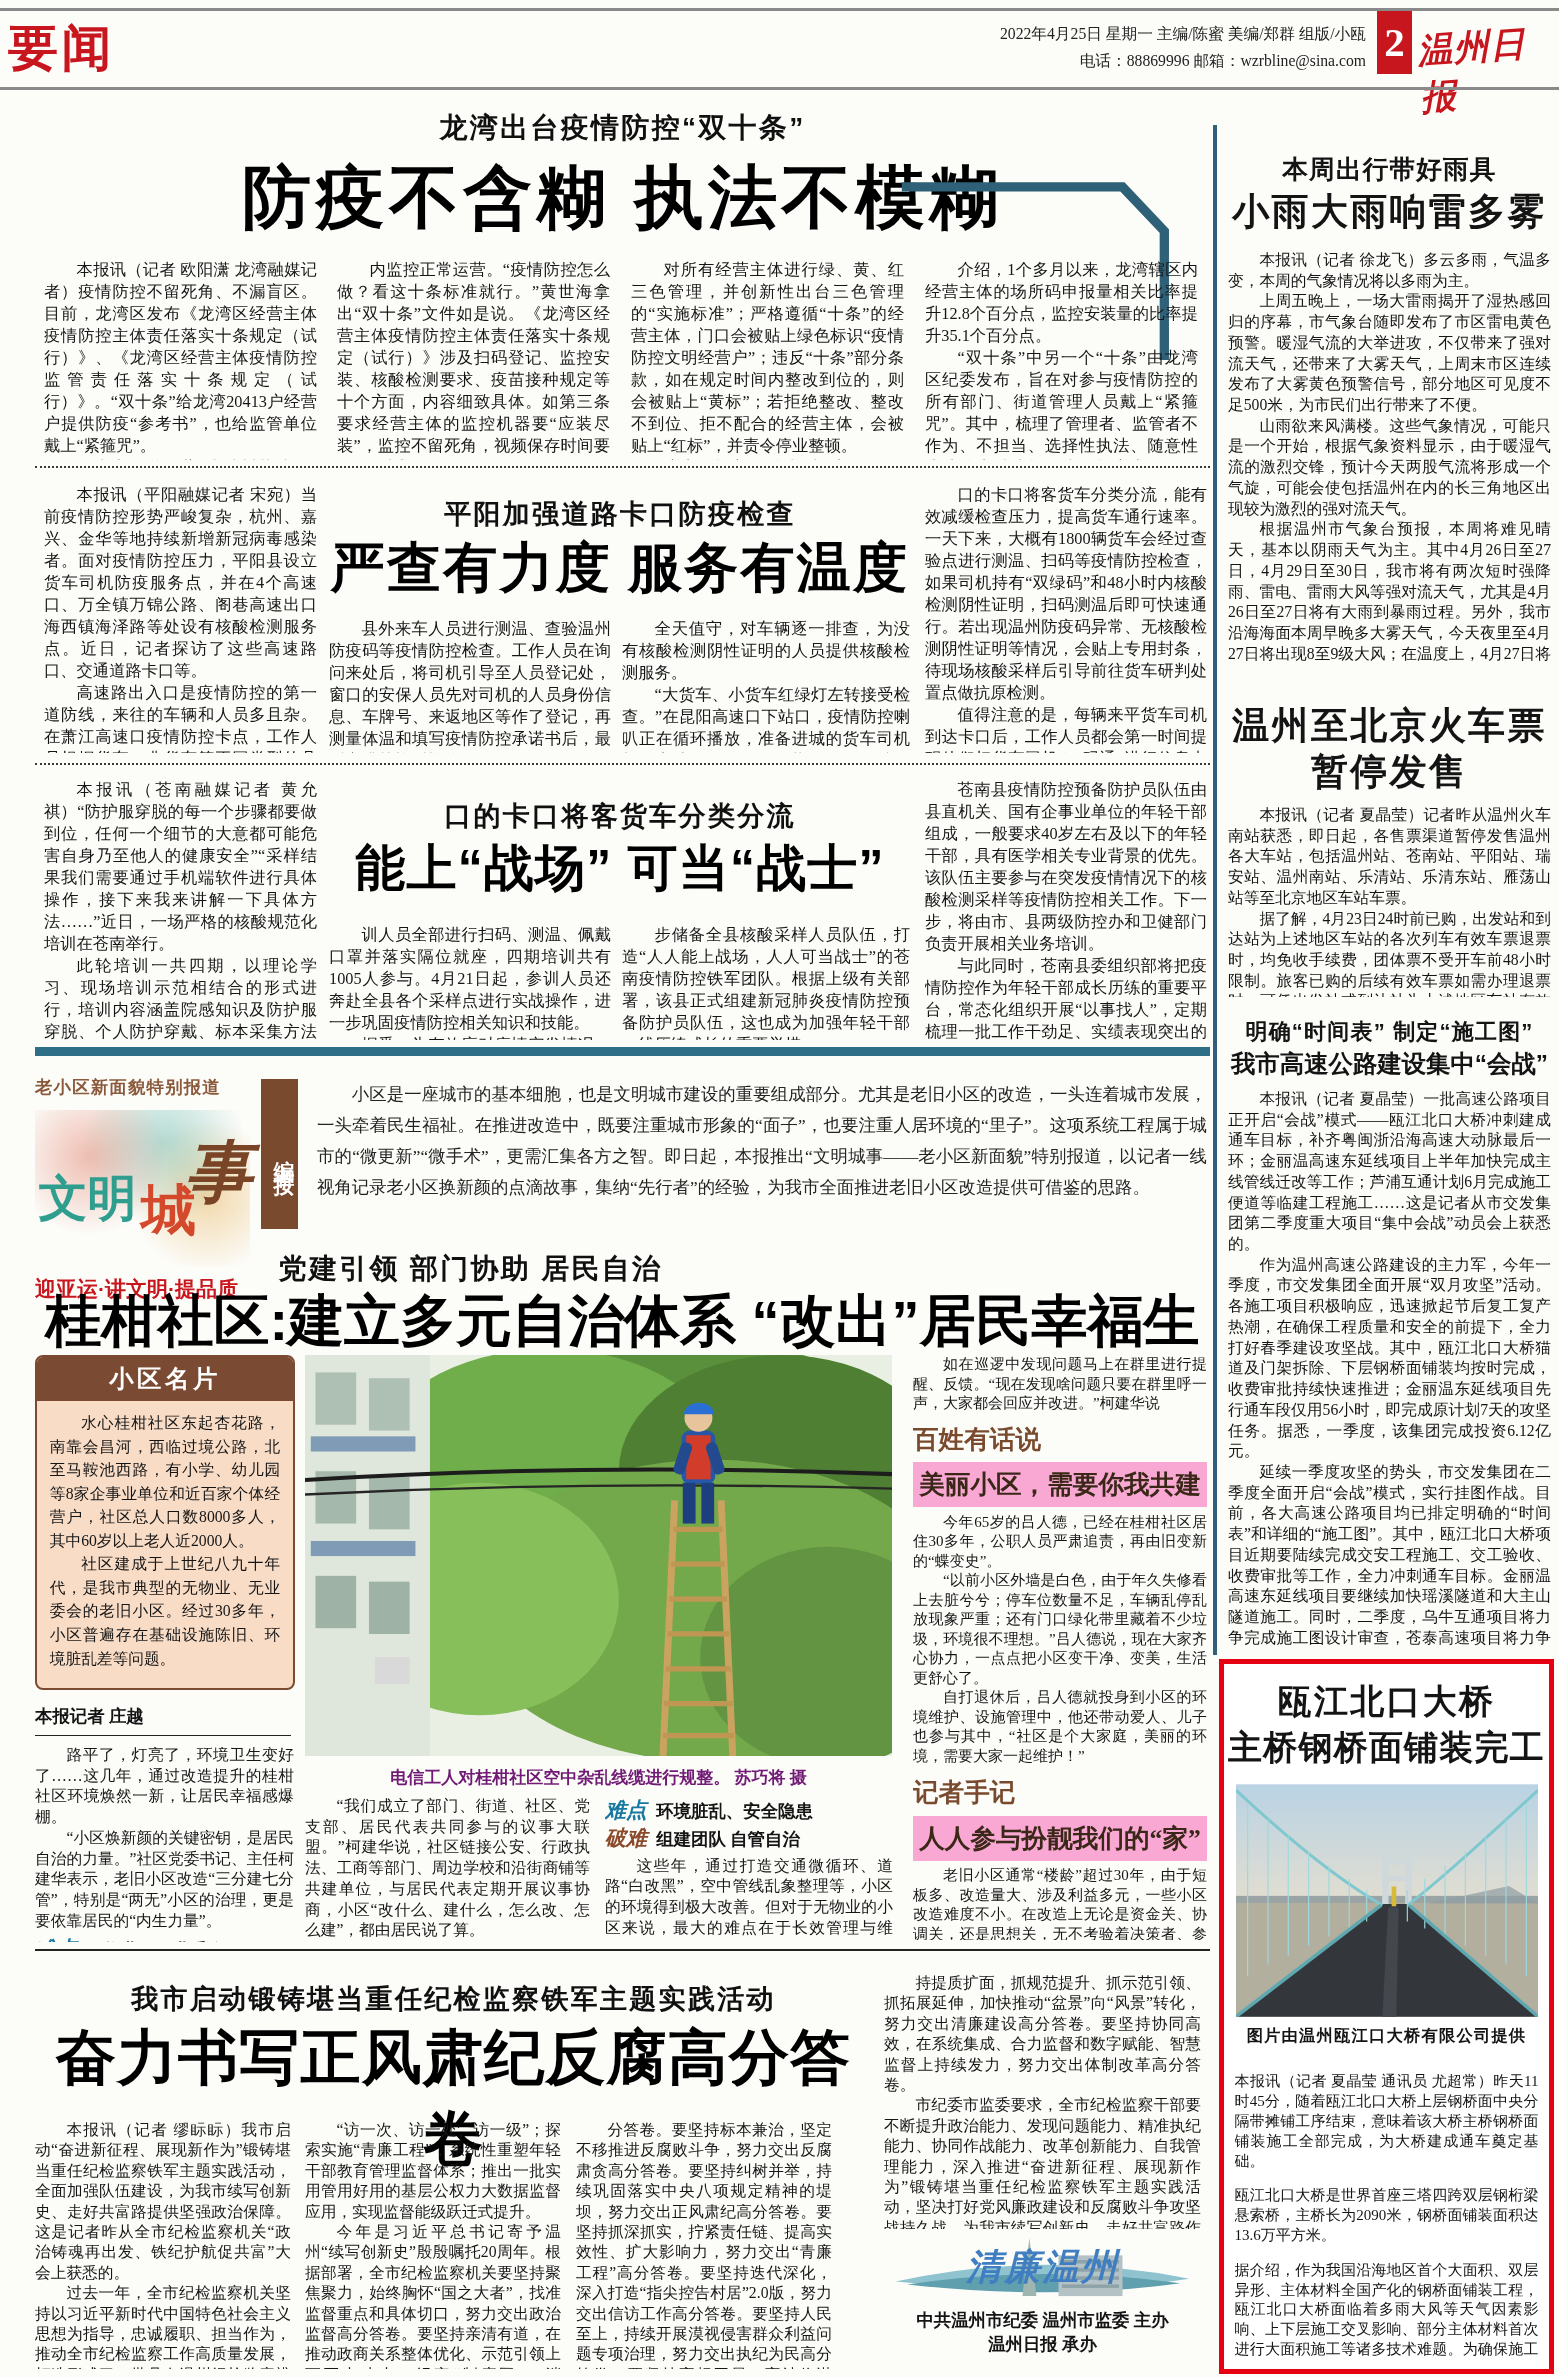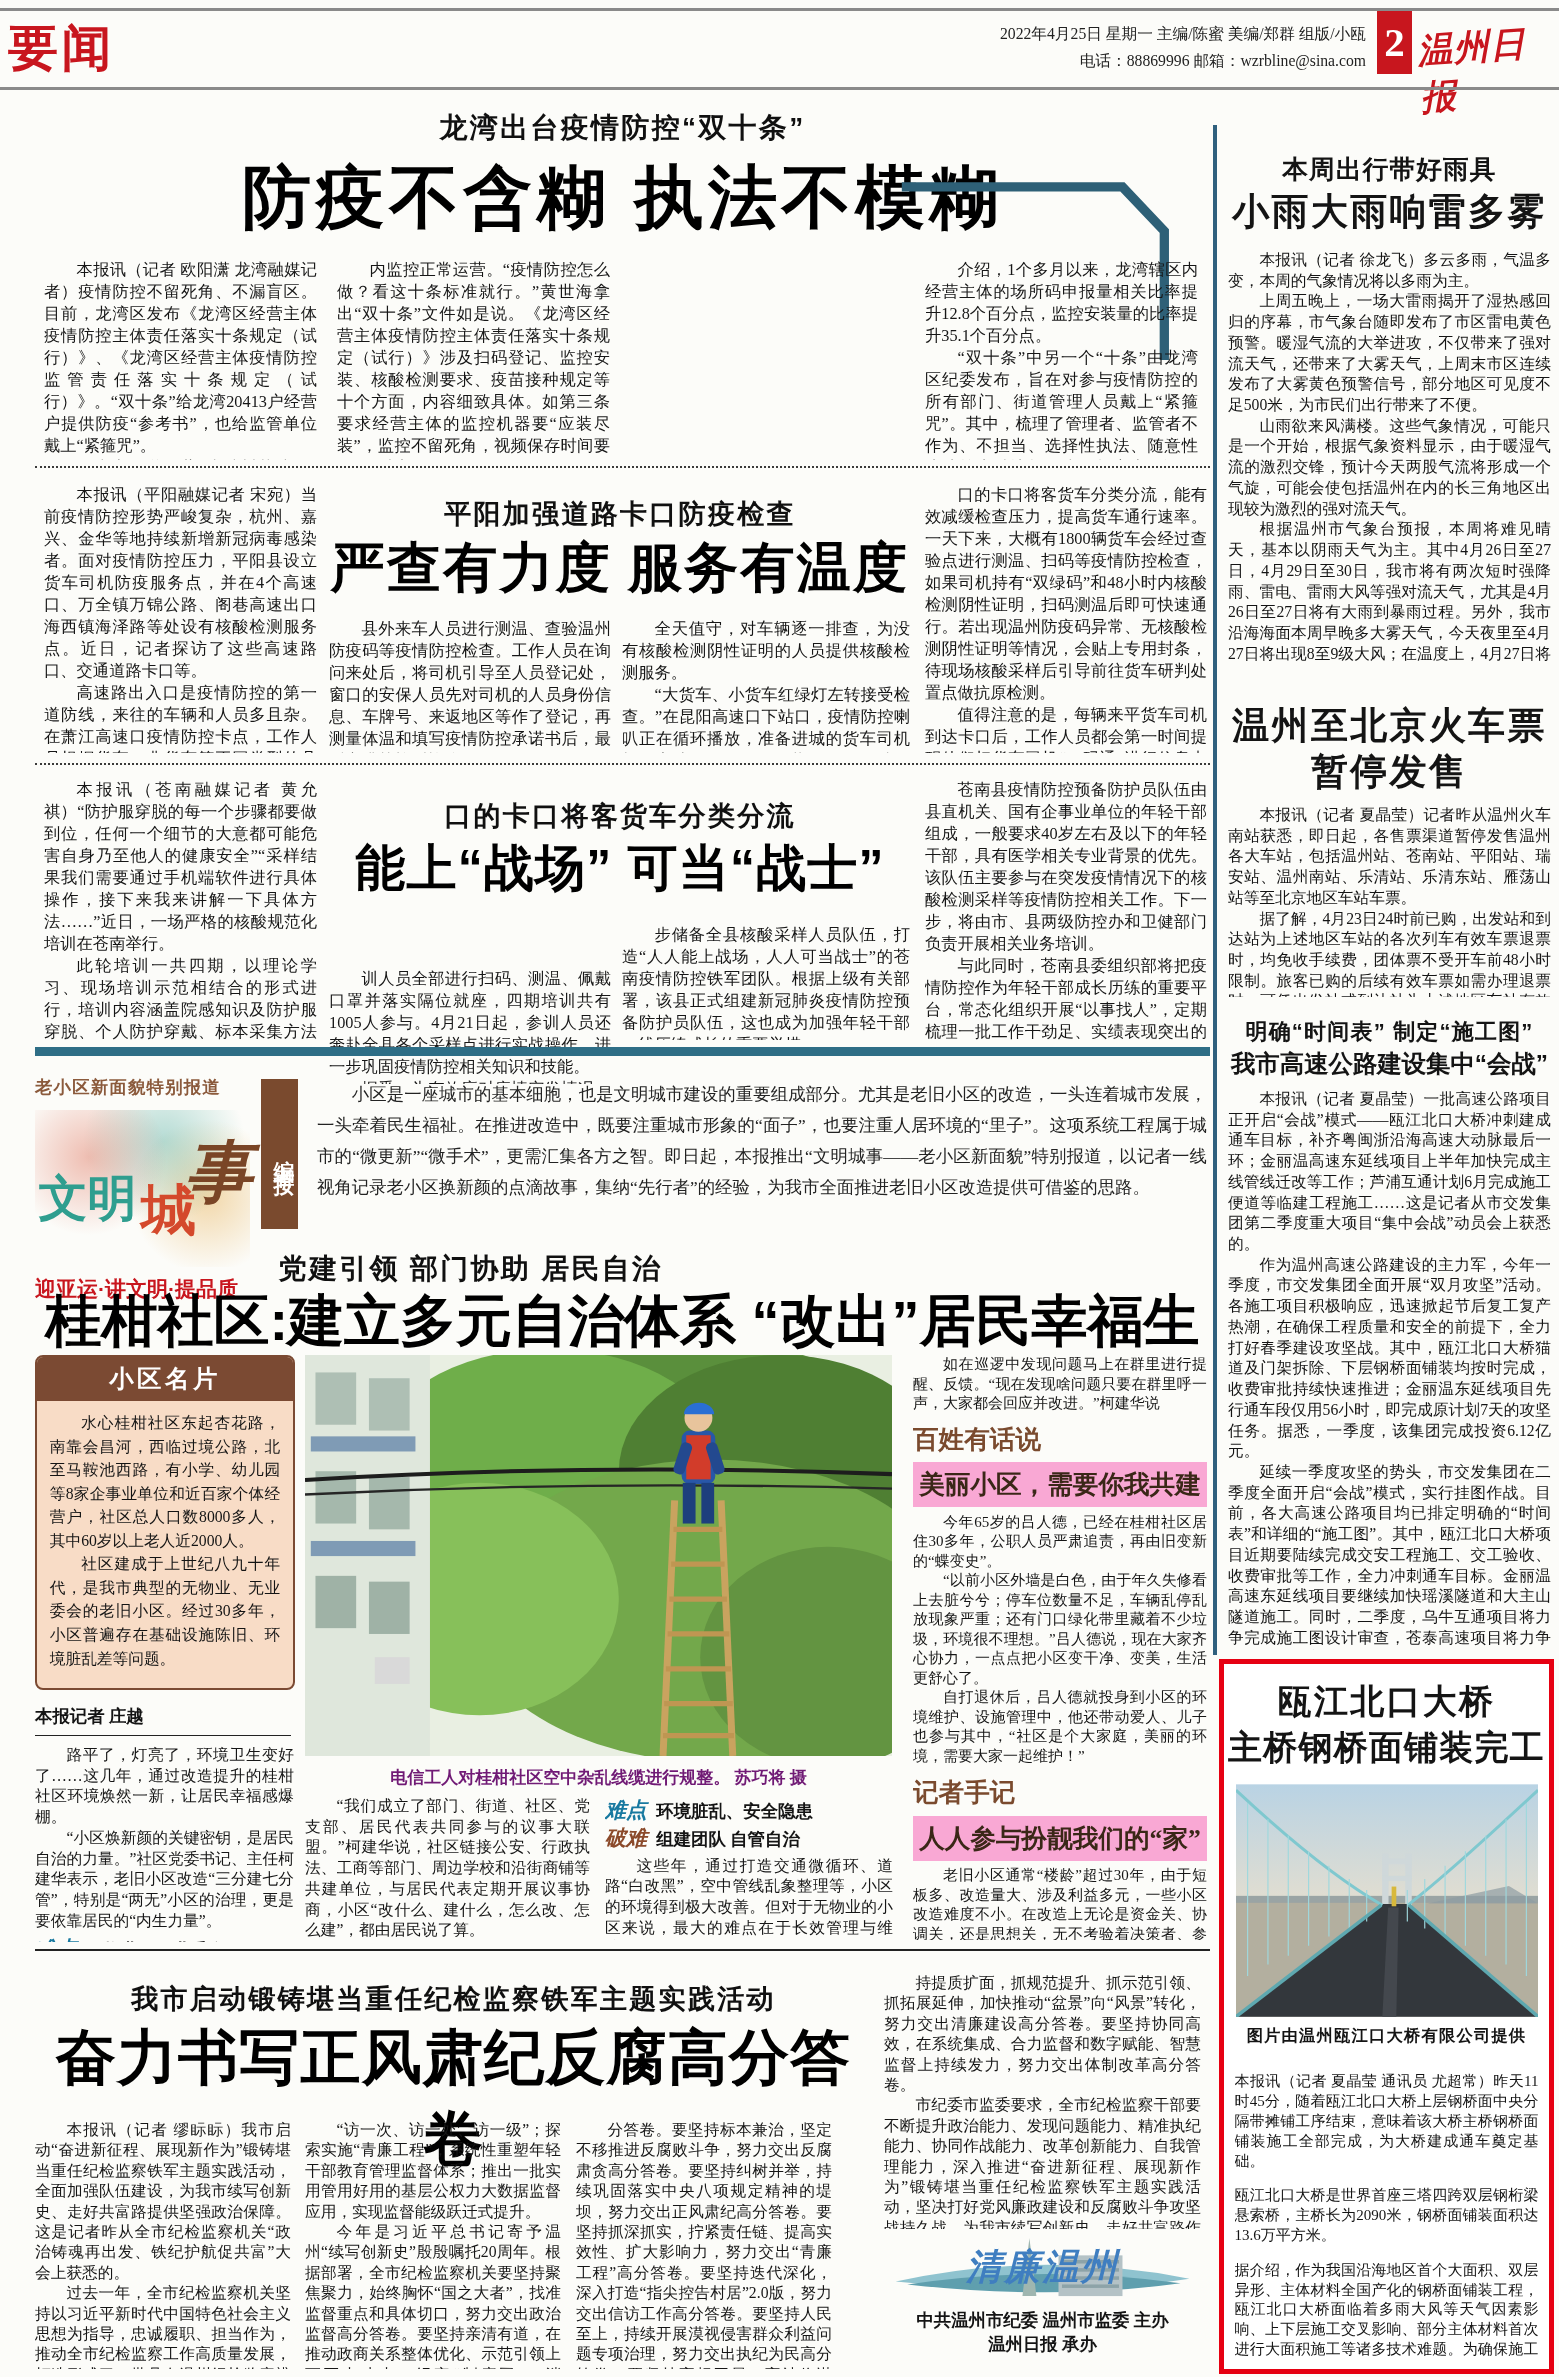--- a/index.html
+++ b/index.html
@@ -71,20 +71,24 @@
   <svg class="abs" style="left:896px;top:174px;" width="302" height="192" viewBox="0 0 520 330">
     <polyline points="10,22 390,22 462,98 462,320" fill="none" stroke="#2e6077" stroke-width="16"></polyline>
   </svg>
   <div class="col" style="left:44px;top:259px;width:273px;height:201px;">
       <p>本报讯（记者 欧阳潇 龙湾融媒记者）疫情防控不留死角、不漏盲区。目前，龙湾区发布《龙湾区经营主体疫情防控主体责任落实十条规定（试行）》、《龙湾区经营主体疫情防控监管责任落实十条规定（试行）》。“双十条”给龙湾20413户经营户提供防疫“参考书”，也给监管单位戴上“紧箍咒”。</p>
       <p>在水中街道经营“小胖川菜馆”的黄世海，这两日每天都会与同事备好口罩、手套、消毒剂，引导客人扫场所码，并保持店</p>
     </div>
   <div class="col" style="left:337px;top:259px;width:273px;height:201px;">
       <p>内监控正常运营。“疫情防控怎么做？看这十条标准就行。”黄世海拿出“双十条”文件如是说。《龙湾区经营主体疫情防控主体责任落实十条规定（试行）》涉及扫码登记、监控安装、核酸检测要求、疫苗接种规定等十个方面，内容细致具体。如第三条要求经营主体的监控机器要“应装尽装”，监控不留死角，视频保存时间要在7天以上。</p>
     </div>
+  <div class="col" style="left:631px;top:259px;width:273px;height:201px;">
+      <p>对所有经营主体进行绿、黄、红三色管理，并创新性出台三色管理的“实施标准”；严格遵循“十条”的经营主体，门口会被贴上绿色标识“疫情防控文明经营户”；违反“十条”部分条款，如在规定时间内整改到位的，则会被贴上“黄标”；若拒绝整改、整改不到位、拒不配合的经营主体，会被贴上“红标”，并责令停业整顿。</p>
+      <p>这十条规定“三色标准”从3月下旬进入宣传动员阶段，自4月起正式施行。据龙湾区防控办综合协调组副组长宋天晓</p>
+    </div>
   <div class="col" style="left:925px;top:259px;width:273px;height:201px;">
       <p>介绍，1个多月以来，龙湾辖区内经营主体的场所码申报量相关比率提升12.8个百分点，监控安装量的比率提升35.1个百分点。</p>
       <p>“双十条”中另一个“十条”由龙湾区纪委发布，旨在对参与疫情防控的所有部门、街道管理人员戴上“紧箍咒”。其中，梳理了管理者、监管者不作为、不担当、选择性执法、随意性执法等十种违规行为。规定中强调，如发现上述情形之一，将启动问责机制，对相关组织、党员干部、公职人员严肃追责。</p>
     </div>
 
   <div class="dotted" style="left:35px;top:466px;width:1175px;"></div>
 
   <div class="col" style="left:44px;top:484px;width:273px;height:269px;">
       <p>本报讯（平阳融媒记者 宋宛）当前疫情防控形势严峻复杂，杭州、嘉兴、金华等地持续新增新冠病毒感染者。面对疫情防控压力，平阳县设立货车司机防疫服务点，并在4个高速口、万全镇万锦公路、阁巷高速出口海西镇海泽路等处设有核酸检测服务点。近日，记者探访了这些高速路口、交通道路卡口等。</p>
       <p>高速路出入口是疫情防控的第一道防线，来往的车辆和人员多且杂。在萧江高速口疫情防控卡点，工作人员根据货车、非货车等不同类型的县外来车，进行分类处理。在高速下站口处，等待进入城区的车辆排起队，身穿防护服的执勤人员正在疏导交通，示意车辆靠边停靠，并有序指导</p>
@@ -104,21 +108,21 @@
     </div>
 
   <div class="dotted" style="left:35px;top:763px;width:1175px;"></div>
 
   <div class="col" style="left:44px;top:779px;width:273px;height:261px;">
       <p>本报讯（苍南融媒记者 黄允祺）“防护服穿脱的每一个步骤都要做到位，任何一个细节的大意都可能危害自身乃至他人的健康安全”“采样结果我们需要通过手机端软件进行具体操作，接下来我来讲解一下具体方法……”近日，一场严格的核酸规范化培训在苍南举行。</p>
       <p>此轮培训一共四期，以理论学习、现场培训示范相结合的形式进行，培训内容涵盖院感知识及防护服穿脱、个人防护穿戴、标本采集方法等，参训对象为苍南县新冠肺炎疫情防控预备防护员。</p>
     </div>
   <div class="kick" style="left:329px;top:798px;width:582px;font-size:27px;">口的卡口将客货车分类分流</div>
   <div class="hl sans" style="left:329px;top:835px;width:582px;font-size:50px;letter-spacing:1.2px;">能上“战场” 可当“战士”</div>
-  <div class="col" style="left:329px;top:924px;width:282px;height:116px;margin-top:44px;">
+  <div class="col" style="left:329px;top:924px;width:282px;height:116px;">
       <p>训人员全部进行扫码、测温、佩戴口罩并落实隔位就座，四期培训共有1005人参与。4月21日起，参训人员还奔赴全县各个采样点进行实战操作，进一步巩固疫情防控相关知识和技能。</p>
       <p>据悉，为有效应对疫情突发情况，进一</p>
     </div>
   <div class="col" style="left:622px;top:924px;width:288px;height:116px;">
       <p>步储备全县核酸采样人员队伍，打造“人人能上战场，人人可当战士”的苍南疫情防控铁军团队。根据上级有关部署，该县正式组建新冠肺炎疫情防控预备防护员队伍，这也成为加强年轻干部一线历练成长的重要举措。</p>
     </div>
   <div class="col" style="left:925px;top:779px;width:282px;height:261px;">
       <p>苍南县疫情防控预备防护员队伍由县直机关、国有企事业单位的年轻干部组成，一般要求40岁左右及以下的年轻干部，具有医学相关专业背景的优先。该队伍主要参与在突发疫情情况下的核酸检测采样等疫情防控相关工作。下一步，将由市、县两级防控办和卫健部门负责开展相关业务培训。</p>
       <p>与此同时，苍南县委组织部将把疫情防控作为年轻干部成长历练的重要平台，常态化组织开展“以事找人”，定期梳理一批工作干劲足、实绩表现突出的优秀干部，作为评优评先、提拔使用和职级晋升的重要依据。</p>
     </div>

